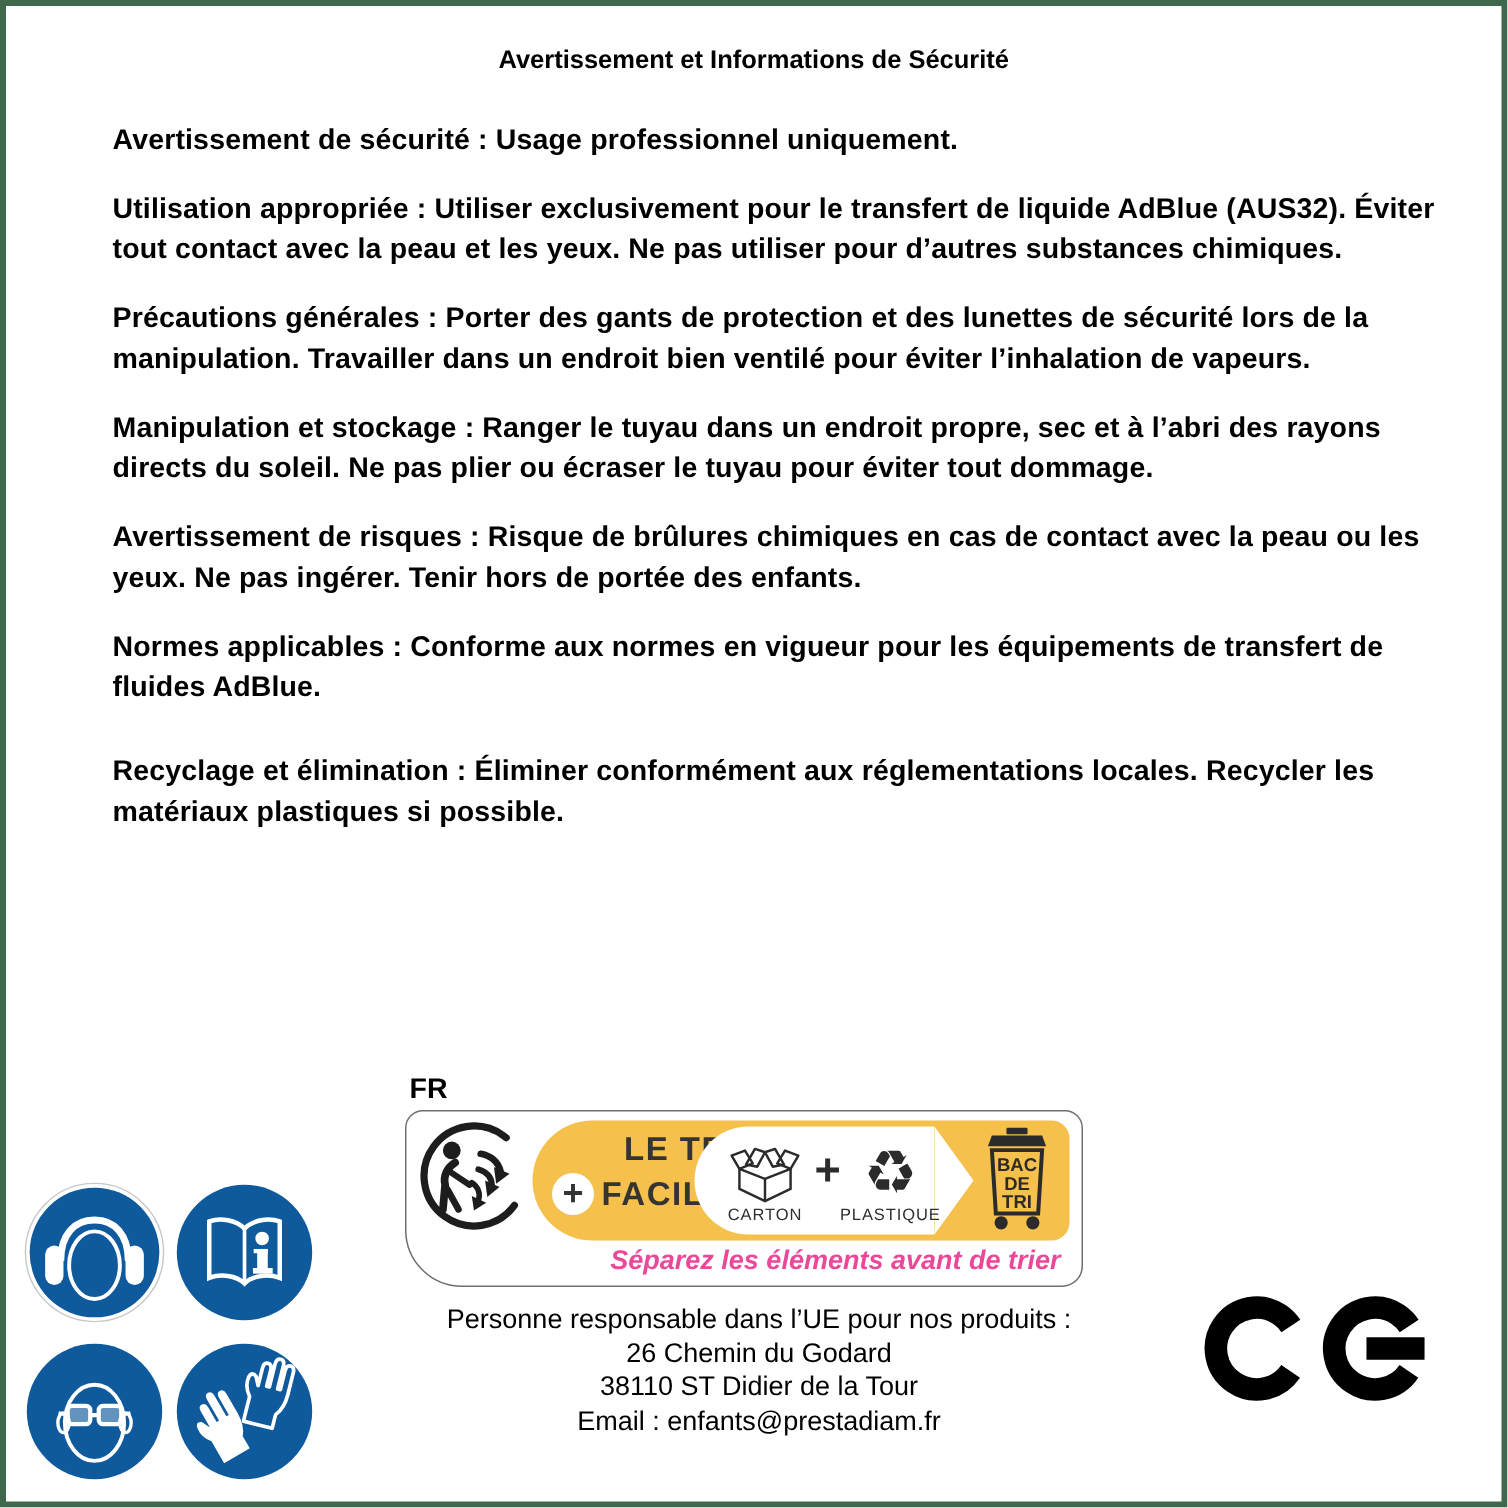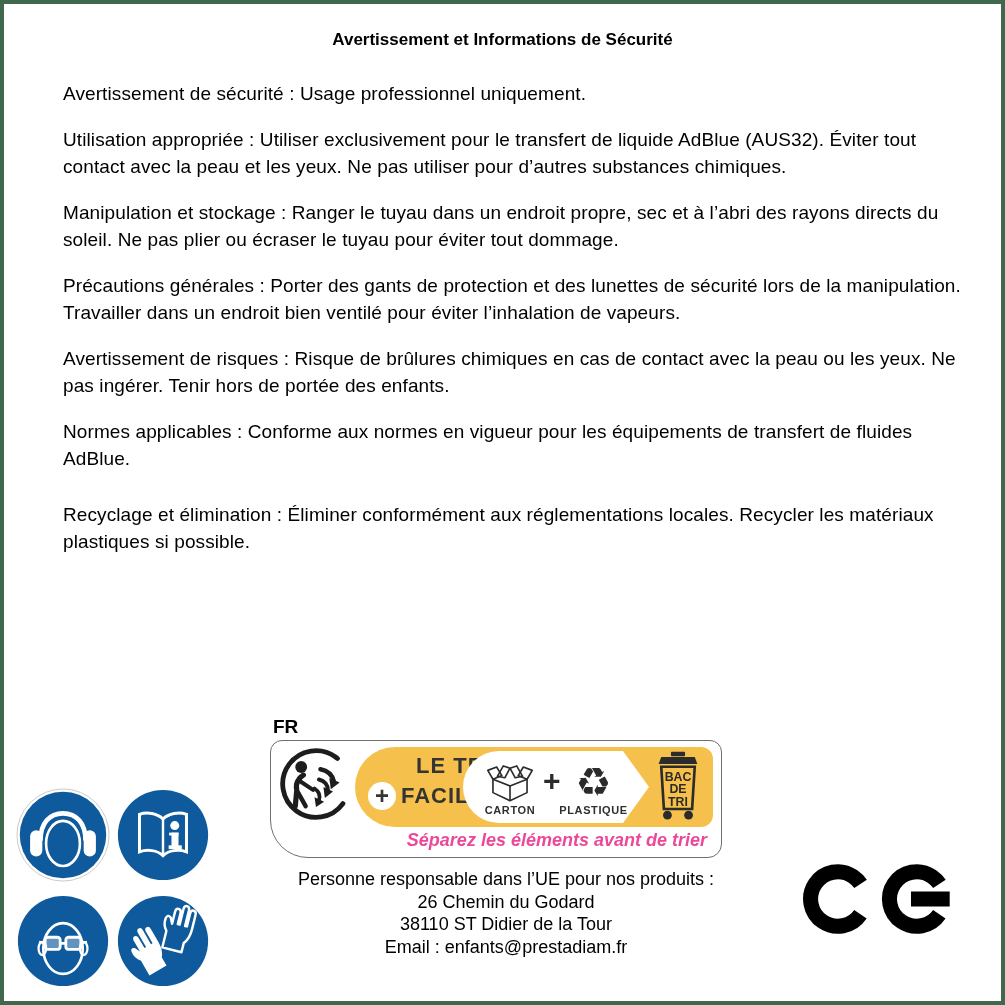--- a/index.html
+++ b/index.html
@@ -3,21 +3,21 @@
 <meta charset="utf-8">
 <style>
   html,body{margin:0;padding:0;background:#fff;}
   .page{
     position:relative;width:1005px;height:1005px;box-sizing:border-box;
     border:4px solid #40684c;background:#fff;overflow:hidden;
     font-family:"Liberation Sans",sans-serif;color:#000;
   }
   
   .doc-title{margin-top:26px;text-align:center;font-size:17px;font-weight:bold;}
-  .content{position:absolute;left:59px;top:76px;width:906px;}
+  .content{position:absolute;left:71px;top:76px;width:906px;font-weight:bold;}
   .content p{margin:0 0 19px 0;font-size:19px;line-height:27px;letter-spacing:.1px;}
   .content p.extra-gap{margin-top:29px;}
   
   .signs-grid{position:absolute;left:12px;top:784px;width:200px;height:200px;}
   .sign{position:absolute;width:94px;height:94px;}
   .sign svg{display:block;width:100%;height:100%;}
   .sign.pos-a{left:0;top:0;}
   .sign.pos-b{left:100px;top:0;}
   .sign.pos-c{left:0;top:106px;}
   .sign.pos-d{left:100px;top:106px;}
@@ -42,21 +42,21 @@
     font-size:24px;font-weight:800;line-height:28px;
   }
   .hl-facile{font-size:22px;letter-spacing:1px;margin-left:5px;}
   .white-arrow{position:absolute;left:108px;top:4px;width:186px;height:72px;}
   .wa-body{position:absolute;left:0;top:0;width:160px;height:72px;background:#fff;border-radius:36px 0 0 36px;}
   .wa-tip{position:absolute;left:160px;top:0;width:26px;height:72px;background:#fff;
           clip-path:polygon(0 0,100% 50%,0 100%);}
   .wa-content{position:relative;display:flex;align-items:center;height:100%;padding-left:16px;}
   .material{display:flex;flex-direction:column;align-items:center;width:62px;}
   .material .icon-area{height:44px;display:flex;align-items:flex-end;justify-content:center;}
-  .material-label{font-size:11px;font-weight:bold;letter-spacing:.6px;color:#2f2f2f;margin-top:1px;}
+  .material-label{font-size:11px;font-weight:normal;letter-spacing:.6px;color:#2f2f2f;margin-top:1px;}
   .materials-plus{font-size:30px;font-weight:800;color:#2b2b2b;margin:-12px 2px 0 2px;}
   .recycle-glyph{font-family:"DejaVu Sans",sans-serif;font-size:40px;line-height:42px;color:#2b2b2b;}
   .bin-area{position:absolute;right:7px;top:3px;width:56px;height:74px;}
   .bin-area svg{display:block;width:100%;height:100%;}
   .tagline{
     position:absolute;right:14px;bottom:6px;
     font-size:18px;font-style:italic;font-weight:bold;color:#ec4899;
   }
   
   .responsible{
@@ -70,22 +70,22 @@
 </head>
 <body>
 
 <div class="page">
 
   <div class="doc-title">Avertissement et Informations de Sécurité</div>
 
   <div class="content">
     <p>Avertissement de sécurité : Usage professionnel uniquement.</p>
     <p>Utilisation appropriée : Utiliser exclusivement pour le transfert de liquide AdBlue (AUS32). Éviter tout contact avec la peau et les yeux. Ne pas utiliser pour d’autres substances chimiques.</p>
+    <p>Précautions générales : Porter des gants de protection et des lunettes de sécurité lors de la manipulation. Travailler dans un endroit bien ventilé pour éviter l’inhalation de vapeurs.</p>
     <p>Manipulation et stockage : Ranger le tuyau dans un endroit propre, sec et à l’abri des rayons directs du soleil. Ne pas plier ou écraser le tuyau pour éviter tout dommage.</p>
-    <p>Précautions générales : Porter des gants de protection et des lunettes de sécurité lors de la manipulation. Travailler dans un endroit bien ventilé pour éviter l’inhalation de vapeurs.</p>
     <p>Avertissement de risques : Risque de brûlures chimiques en cas de contact avec la peau ou les yeux. Ne pas ingérer. Tenir hors de portée des enfants.</p>
     <p>Normes applicables : Conforme aux normes en vigueur pour les équipements de transfert de fluides AdBlue.</p>
     <p class="extra-gap">Recyclage et élimination : Éliminer conformément aux réglementations locales. Recycler les matériaux plastiques si possible.</p>
   </div>
 
   <div class="signs-grid">
 
     <div class="sign pos-a">
       <svg viewBox="0 0 100 100">
         <circle cx="50" cy="50" r="49" fill="#ffffff" stroke="#c8c8c8" stroke-width="1"></circle>

